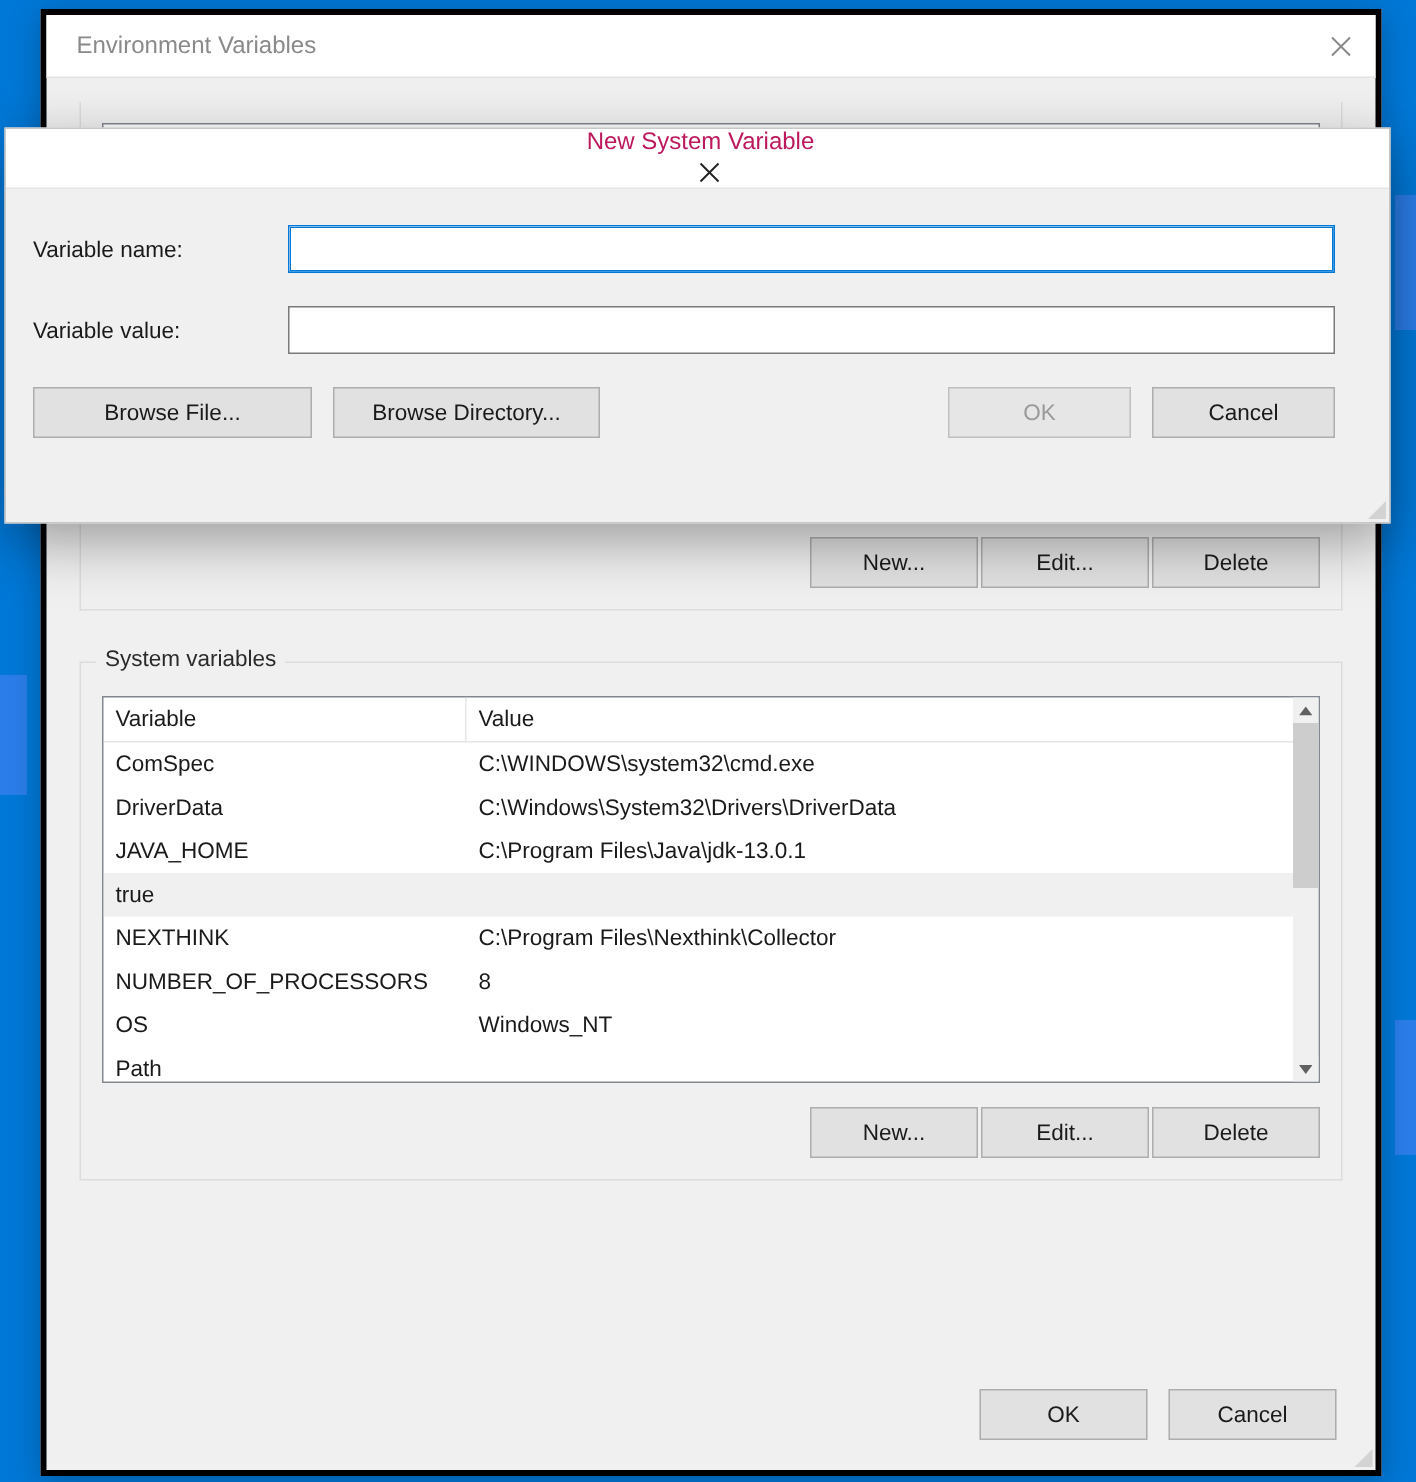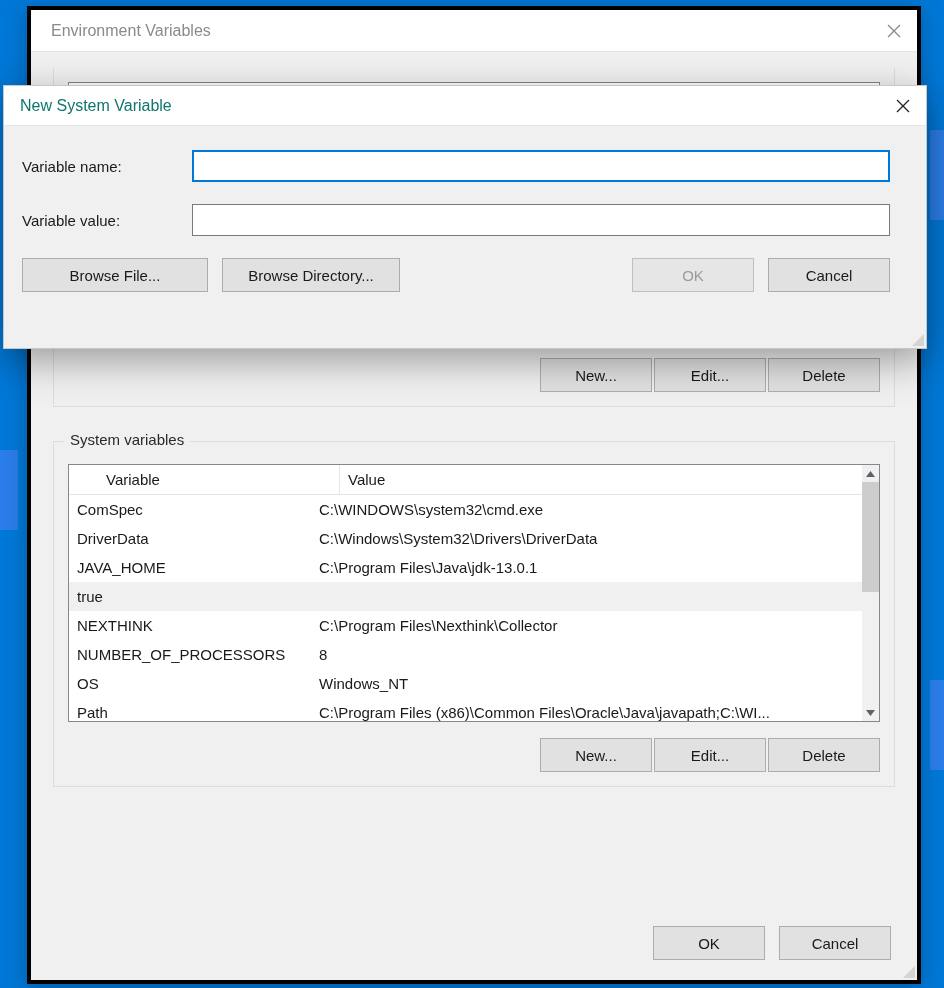--- a/index.html
+++ b/index.html
@@ -74,21 +74,20 @@
     overflow: hidden;
     position: relative;
   }
   .list-head {
     display:flex;
     height: 30px;
     align-items:center;
     border-bottom: 1px solid #e6e6e6;
     font-size: 15px;
     color:#1a1a1a;
-    padding-left:29px;
   }
   .col-var { width: 242px; padding-left: 8px; border-right:1px solid #e6e6e6; height:100%; display:flex; align-items:center;}
   .col-val { flex:1; padding-left: 8px; display:flex; align-items:center;}
   .list-rows {
     position:absolute;
     top:30px; left:0; right:17px; bottom:0;
     overflow:hidden;
   }
   .row {
     display:flex;
@@ -176,22 +175,23 @@
     background:#f0f0f0;
     border:1px solid #c7c7c7;
     box-shadow: 0 12px 36px rgba(0,0,0,0.35);
   }
   .nsv-titlebar {
     height: 40px;
     background:#ffffff;
     display:flex; align-items:center;
     padding: 0 12px 0 16px;
     font-size:16px;
-    color:#0f766e;
+    color:#be185d;
     border-bottom:1px solid #e5e5e5;
+    flex-direction:column;
   }
   .nsv-titlebar .spacer{flex:1;}
   .nsv-titlebar .close-x{
     width:46px;height:40px;display:flex;align-items:center;justify-content:center;margin-right:-12px;color:#333;
   }
   .close-x svg { width:14px; height:14px; }
   .nsv-body {
     padding: 24px 36px 14px 18px;
   }
   .form-row {
@@ -287,21 +287,20 @@
             <div class="row">
               <div class="c1">NUMBER_OF_PROCESSORS</div>
               <div class="c2">8</div>
             </div>
             <div class="row">
               <div class="c1">OS</div>
               <div class="c2">Windows_NT</div>
             </div>
             <div class="row">
               <div class="c1">Path</div>
-              <div class="c2">C:\Program Files (x86)\Common Files\Oracle\Java\javapath;C:\WI...</div>
             </div>
           </div>
         <div class="scroll-track">
           <div class="scroll-btn">
             <svg width="9" height="6" viewBox="0 0 9 6">
                 <path d="M0 6 L4.5 0 L9 6 Z" fill="#606060"></path>
               </svg>
           </div>
           <div class="scroll-thumb"></div>
           <div class="scroll-space"></div>

